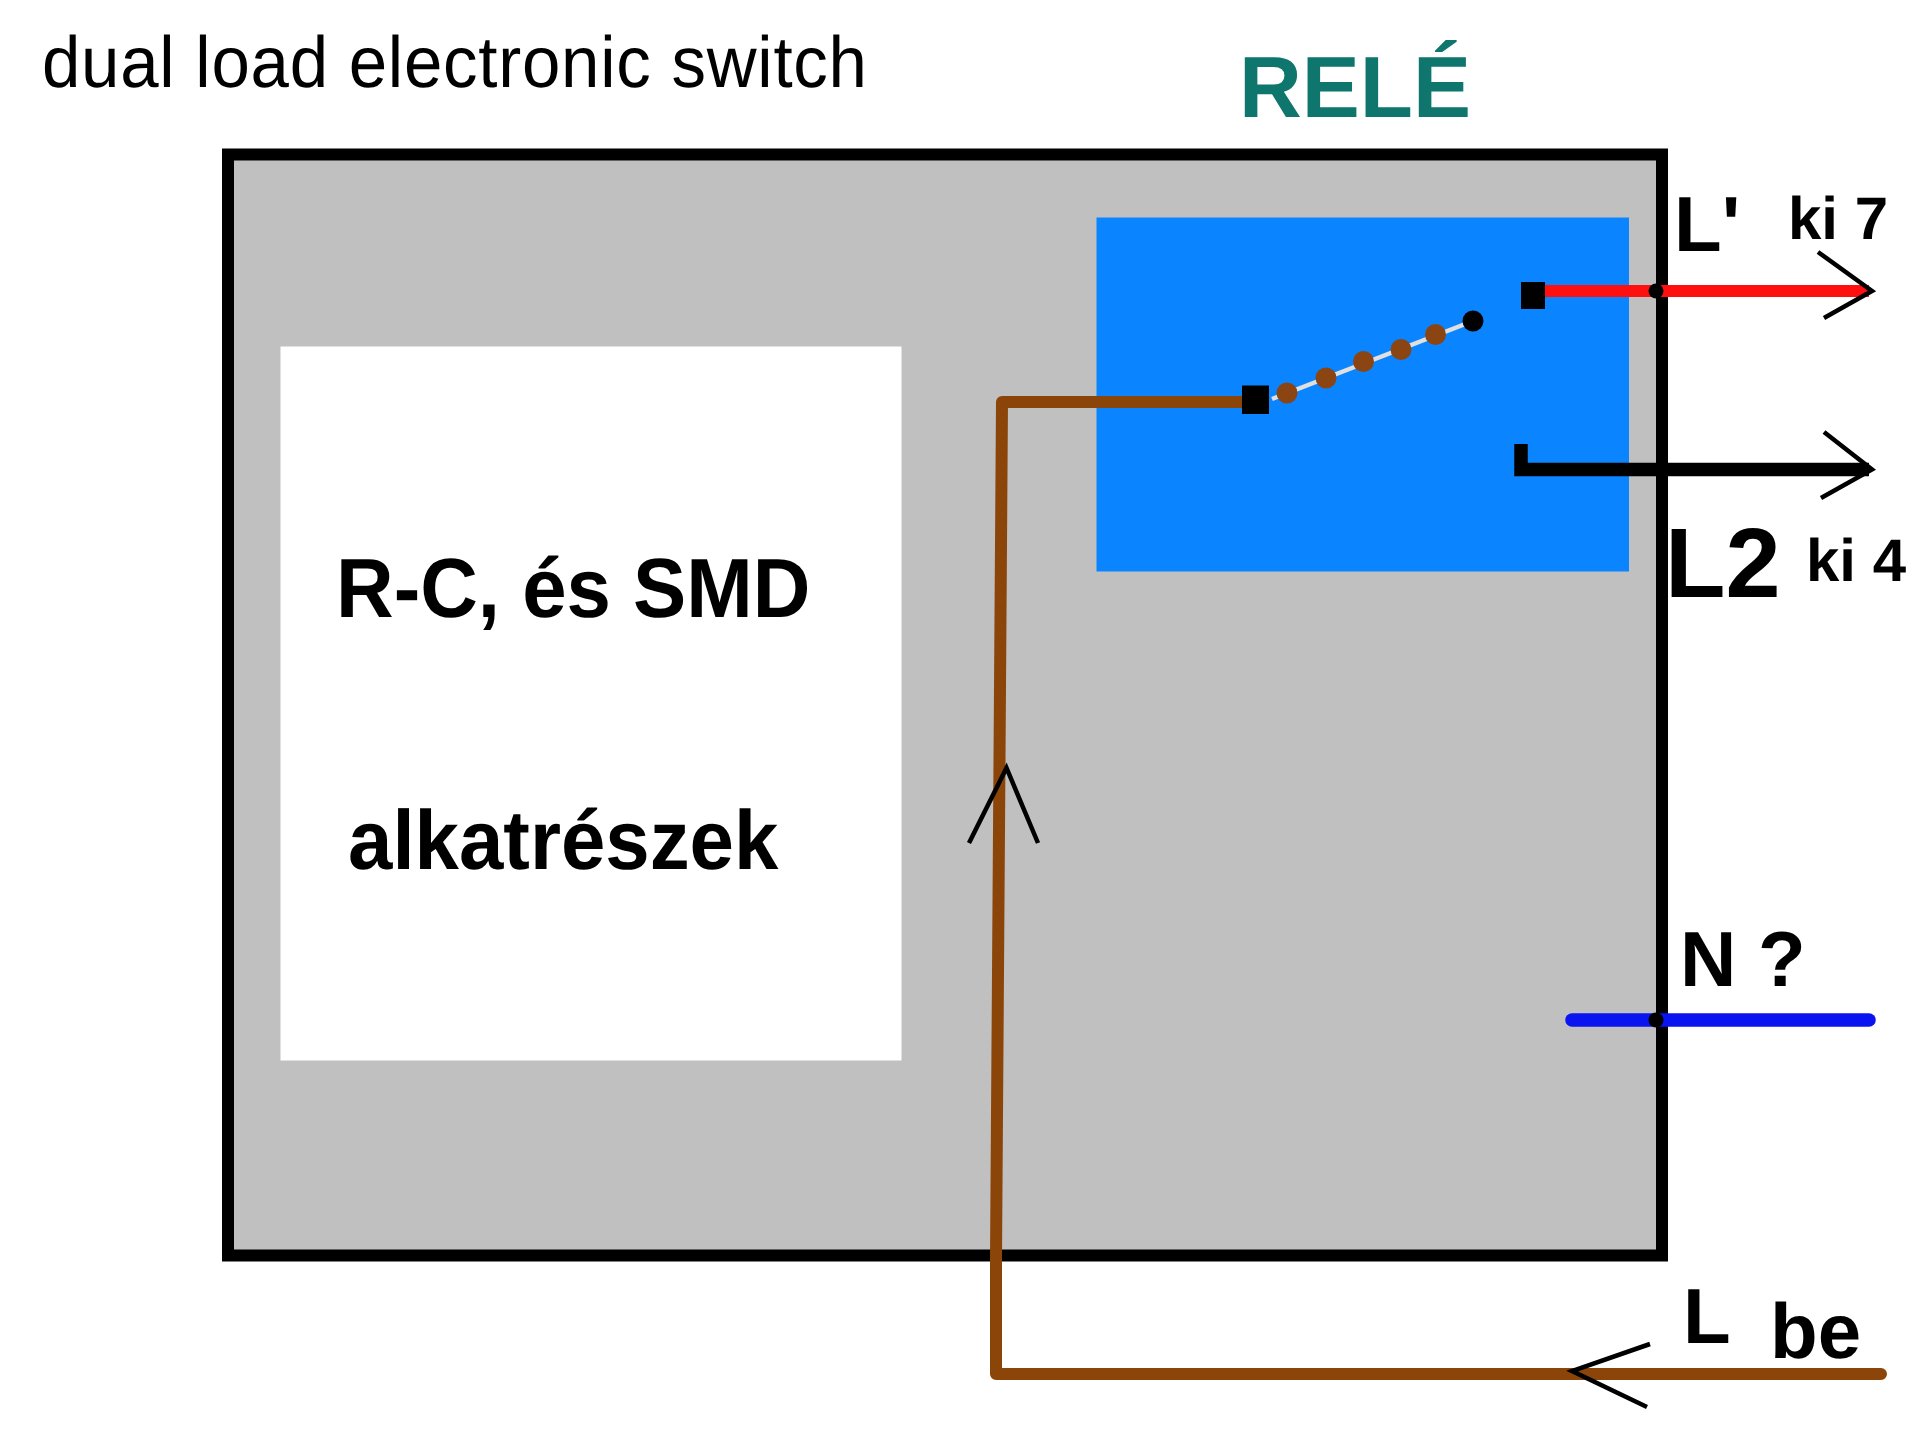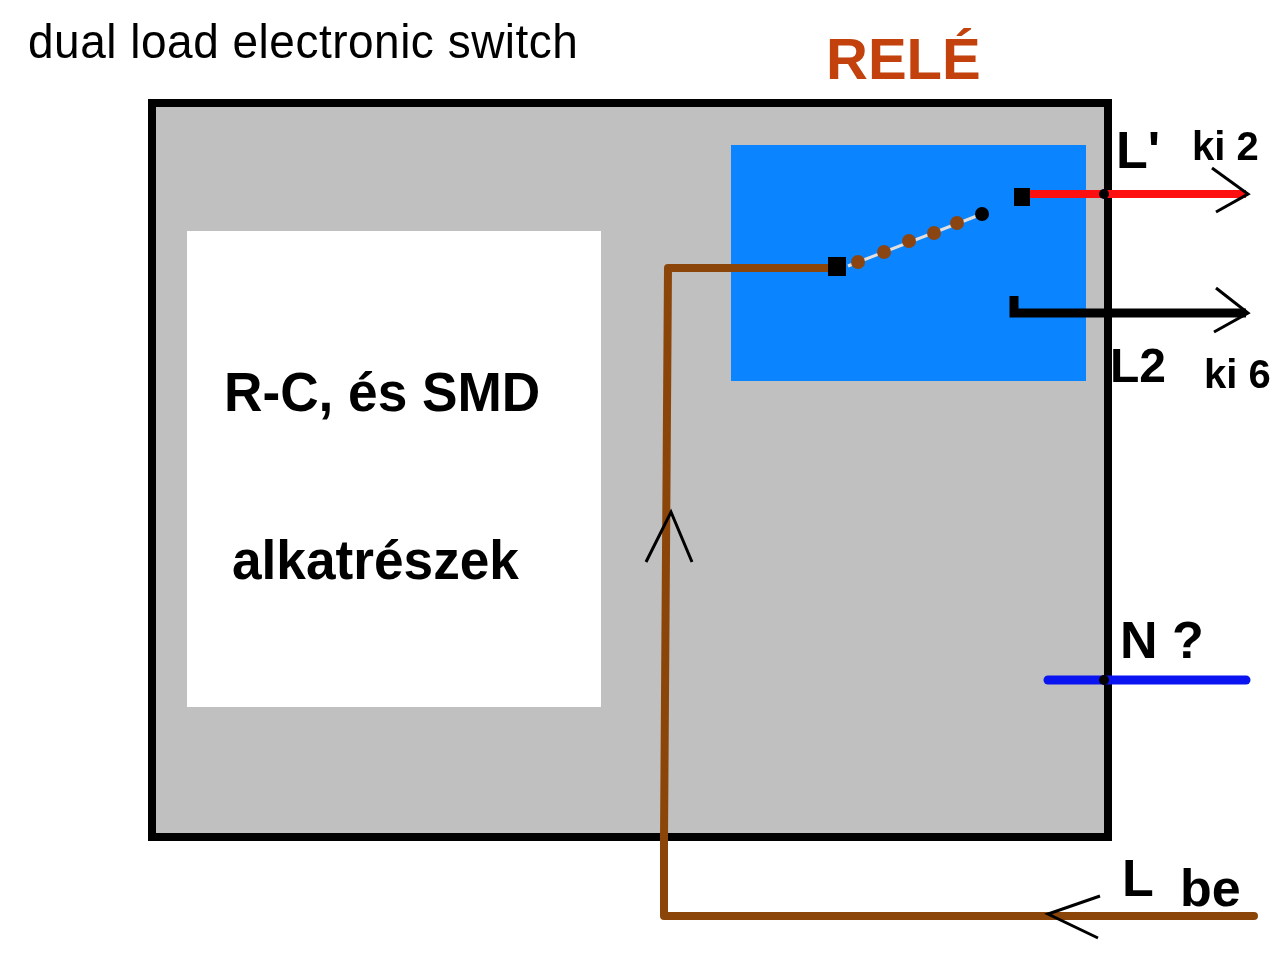--- a/index.html
+++ b/index.html
@@ -1,25 +1,25 @@
 <!DOCTYPE html>
 <html><head>
   <meta charset="utf-8">
   <style>
     html, body { margin: 0; padding: 0; background: #ffffff; }
     body { width: 1280px; height: 960px; position: relative; overflow: hidden; }
     .canvas { position: absolute; left: 0; top: 0; width: 1280px; height: 960px; }
     .lbl { position: absolute; font-family: "Liberation Sans", sans-serif; font-weight: bold; color: #000; white-space: nowrap; line-height: 1; }
     .title { left: 28px; top: 18px; font-size: 46px; font-weight: normal; letter-spacing: 0.5px; transform: scaleY(1.05); }
-    .rele { left: 826px; top: 30px; font-size: 58px; color: #c2410c; }
+    .rele { left: 826px; top: 30px; font-size: 58px; color: #0f766e; }
     .rc { left: 224px; top: 364px; font-size: 56px; transform: scaleX(0.95); transform-origin: left top; }
     .alk { left: 232px; top: 532px; font-size: 56px; transform: scaleX(0.95); transform-origin: left top; }
     .lprime { left: 1116px; top: 124px; font-size: 52px; }
     .ki1 { left: 1192px; top: 126px; font-size: 40px; }
-    .l2 { left: 1110px; top: 342px; font-size: 48px; }
+    .l2 { left: 1110px; top: 342px; font-size: 66px; }
     .ki2 { left: 1204px; top: 354px; font-size: 40px; }
     .nq { left: 1120px; top: 614px; font-size: 52px; }
     .lbe-l { left: 1122px; top: 852px; font-size: 52px; }
     .lbe-be { left: 1180px; top: 862px; font-size: 52px; }
   </style>
 </head>
 <body>
 
 <svg class="canvas" viewBox="0 0 1280 960" xmlns="http://www.w3.org/2000/svg">
 
@@ -58,18 +58,18 @@
 
   <circle cx="1104" cy="194" r="5" fill="#000"></circle>
   <circle cx="1104" cy="680" r="5" fill="#000"></circle>
 </svg>
 
 <div class="lbl title">dual load electronic switch</div>
 <div class="lbl rele">RELÉ</div>
 <div class="lbl rc">R-C, és SMD</div>
 <div class="lbl alk">alkatrészek</div>
 <div class="lbl lprime">L'</div>
-<div class="lbl ki1">ki 2</div>
+<div class="lbl ki1">ki 7</div>
 <div class="lbl l2">L2</div>
-<div class="lbl ki2">ki 6</div>
+<div class="lbl ki2">ki 4</div>
 <div class="lbl nq">N ?</div>
 <div class="lbl lbe-l">L</div>
 <div class="lbl lbe-be">be</div>
 
 </body></html>

